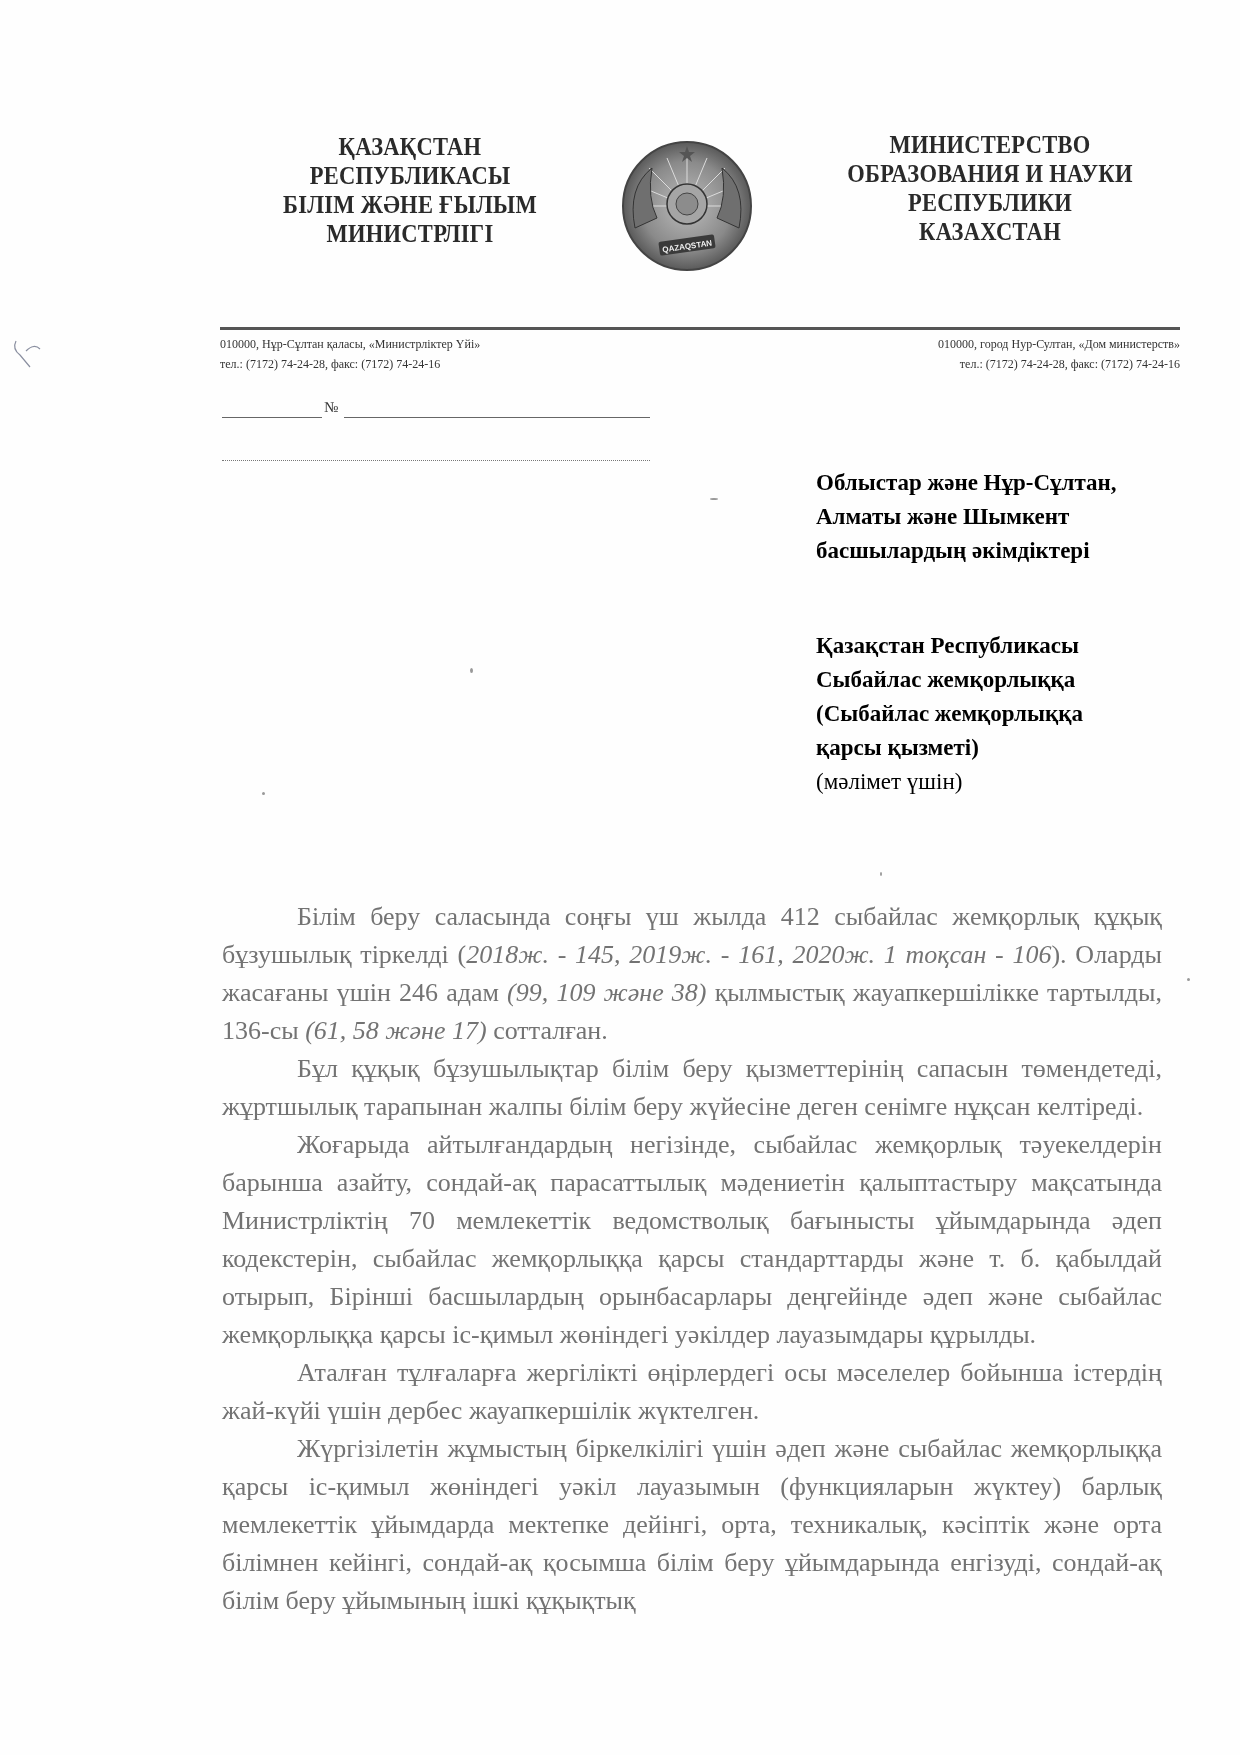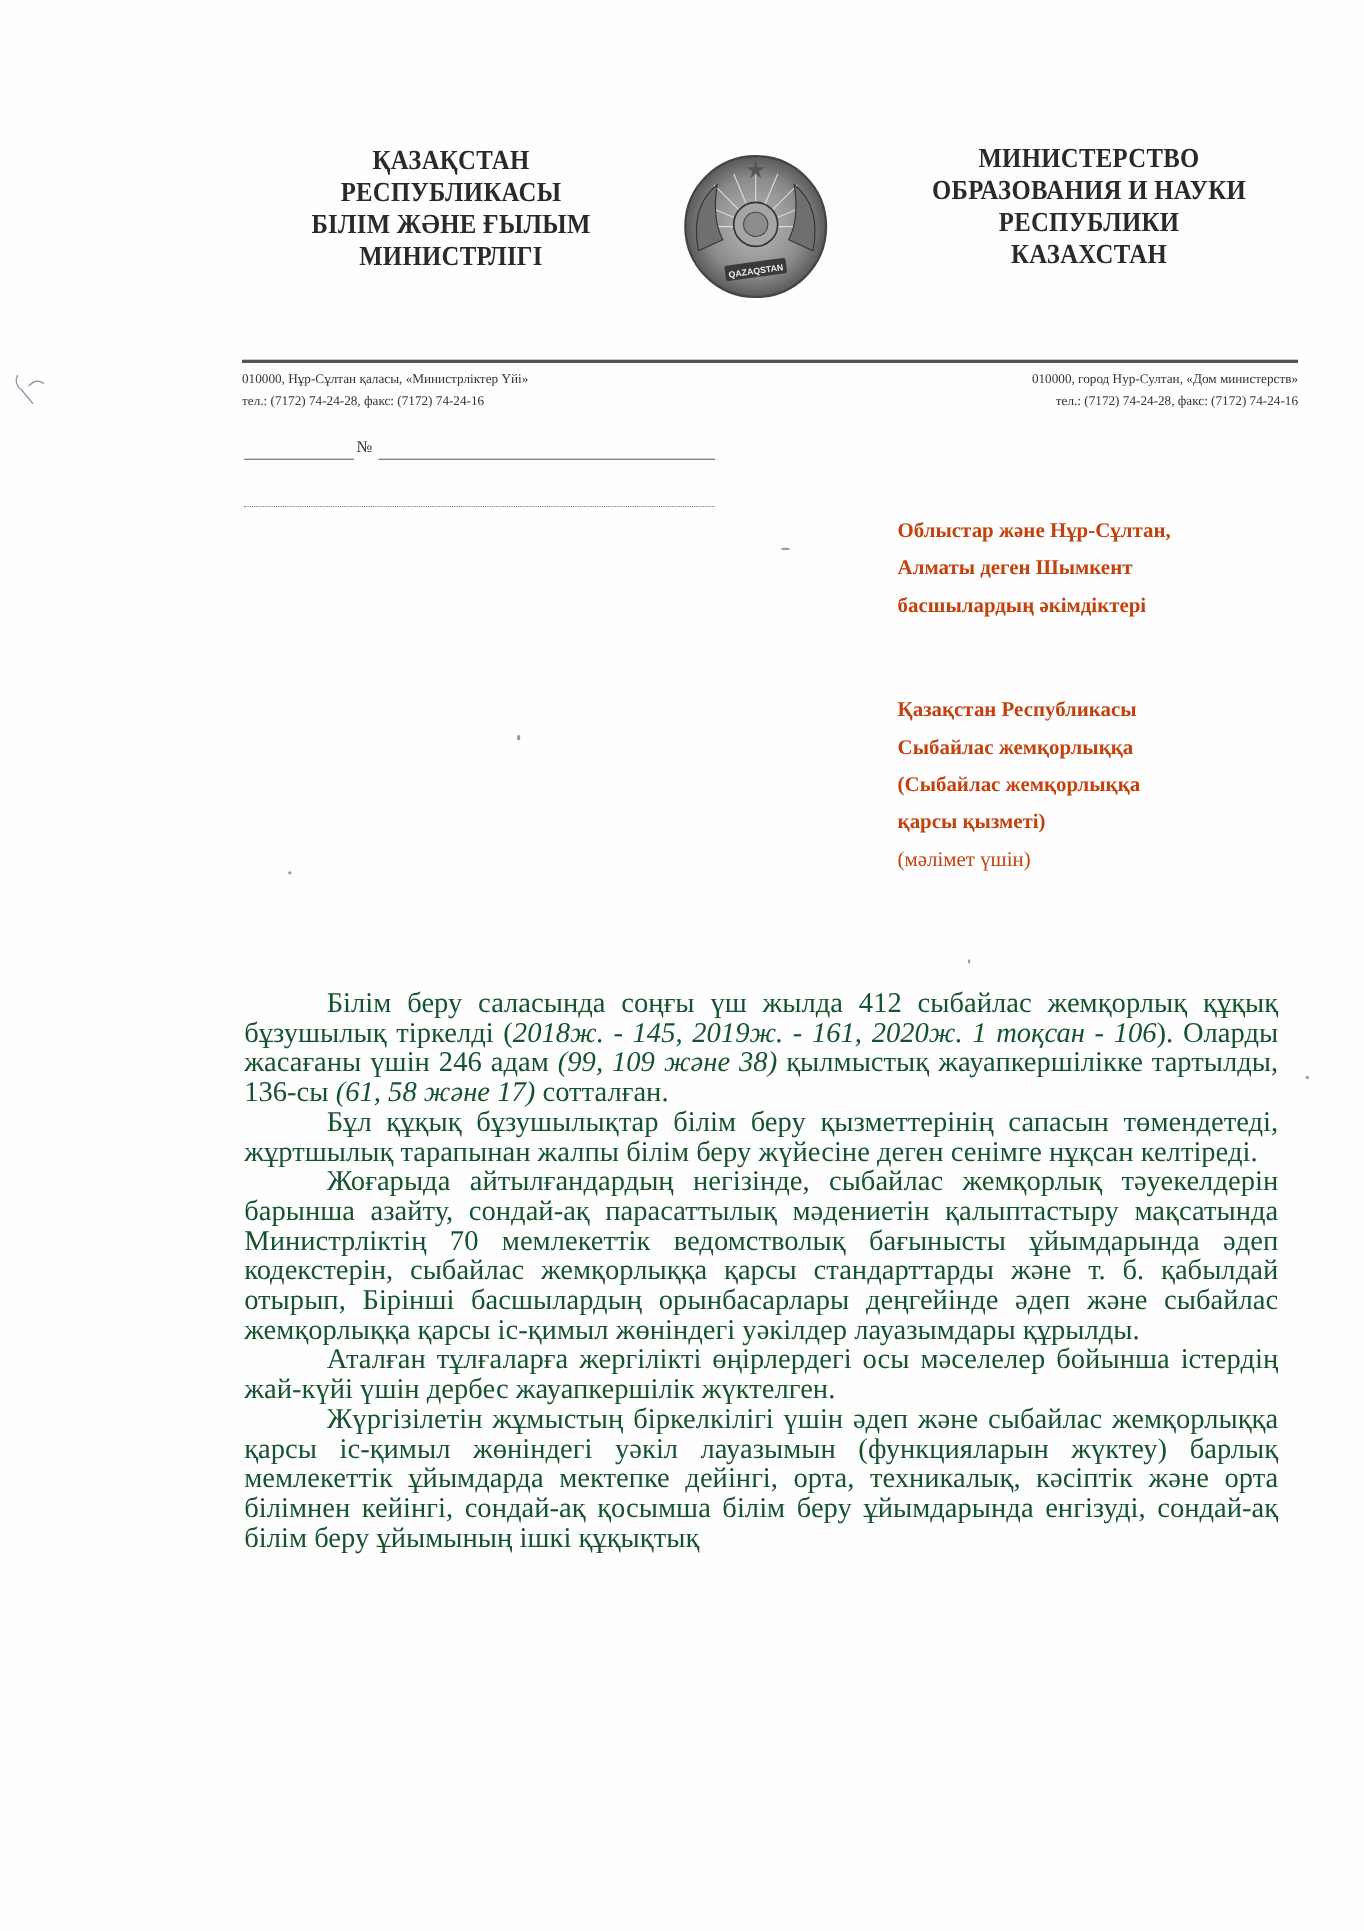--- a/index.html
+++ b/index.html
@@ -21,28 +21,28 @@
   .addr-left { left:220px; top:334px; }
   .addr-right { left:740px; top:334px; text-align:right; width:440px; }
   .addr span { display:block; white-space:nowrap; }
 
   .refline { position:absolute; left:222px; top:398px; width:428px; height:20px; font-size:15px; color:#333; }
   .refline .l1 { position:absolute; left:0; bottom:0; width:100px; border-bottom:1px solid #666; }
   .refline .no { position:absolute; left:102px; bottom:2px; }
   .refline .l2 { position:absolute; left:122px; bottom:0; width:306px; border-bottom:1px solid #666; }
   .refline2 { position:absolute; left:222px; top:460px; width:428px; border-bottom:1px dotted #777; }
 
-  .addressee { position:absolute; left:816px; font-weight:bold; font-size:19px; line-height:34px; color:#c2410c; }
+  .addressee { position:absolute; left:816px; font-weight:bold; font-size:23px; line-height:34px; color:#000000; }
   .addressee span { display:block; white-space:nowrap; }
   .addr1 { top:466px; }
   .addr2 { top:629px; }
   .note { font-weight:normal; }
 
-  .body { position:absolute; left:222px; top:898px; width:940px; font-size:26px; line-height:27px;
-          text-align:justify; color:#14532d; }
+  .body { position:absolute; left:222px; top:898px; width:940px; font-size:26px; line-height:38px;
+          text-align:justify; color:#737373; }
   .body p { margin:0; text-indent:75px; }
   .it { font-style:italic; }
 
   .speck { position:absolute; background:#999; border-radius:50%; }
   .scribble { position:absolute; left:10px; top:335px; width:40px; height:40px; }
 </style>
 </head>
 <body>
 
 <div class="page">
@@ -103,21 +103,21 @@
 
   <div class="refline">
     <div class="l1"></div>
     <span class="no">№</span>
     <div class="l2"></div>
   </div>
   <div class="refline2"></div>
 
   <div class="addressee addr1">
     <span>Облыстар және Нұр-Сұлтан,</span>
-    <span>Алматы деген Шымкент</span>
+    <span>Алматы және Шымкент</span>
     <span>басшылардың әкімдіктері</span>
   </div>
 
   <div class="addressee addr2">
     <span>Қазақстан Республикасы</span>
     <span>Сыбайлас жемқорлыққа</span>
     <span>(Сыбайлас жемқорлыққа</span>
     <span>қарсы қызметі)</span>
     <span class="note">(мәлімет үшін)</span>
   </div>

